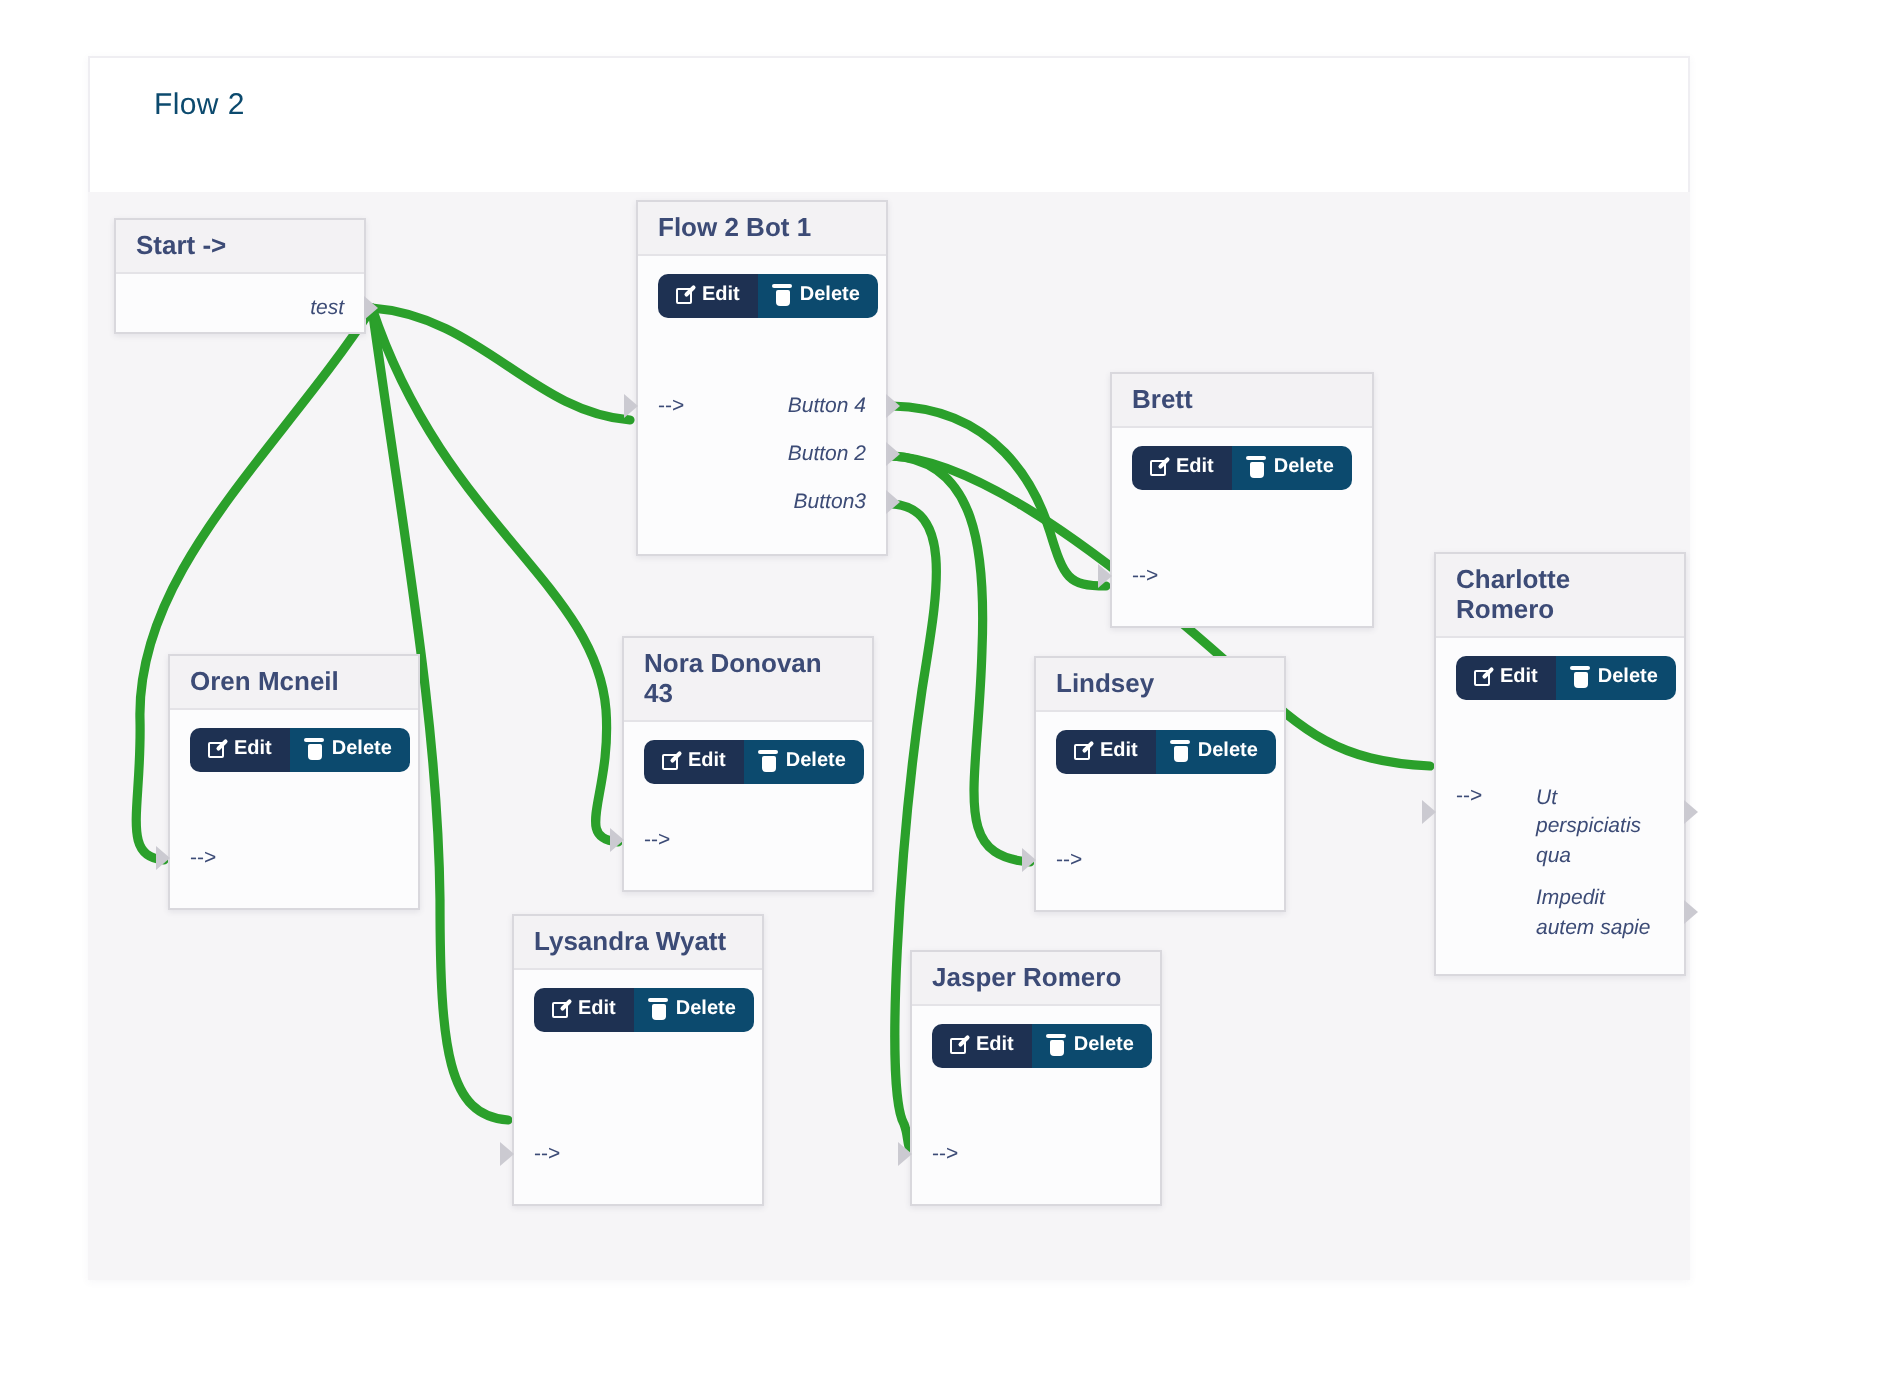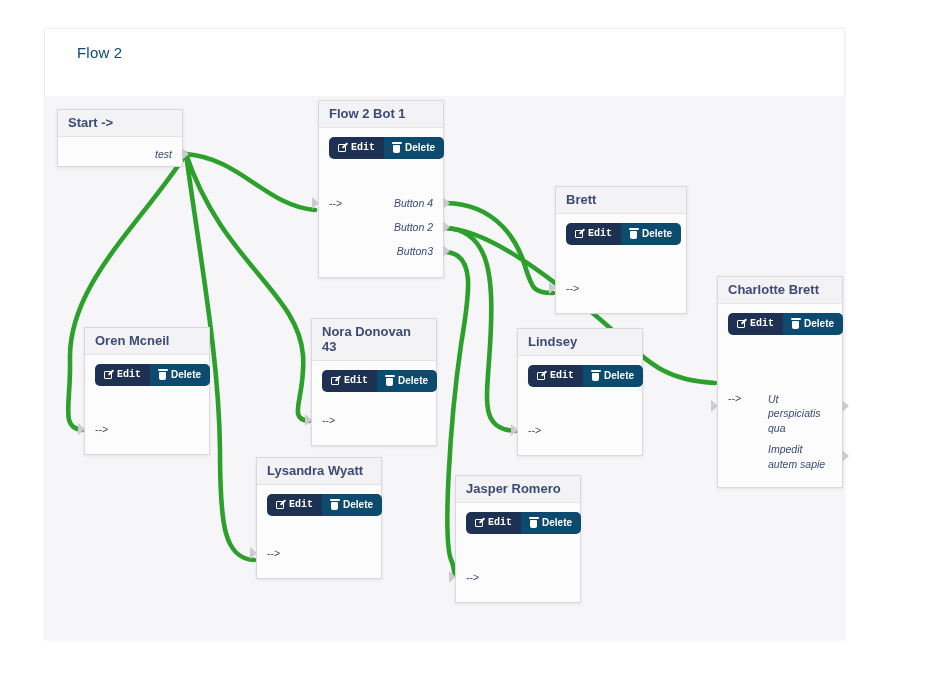--- a/index.html
+++ b/index.html
@@ -21,21 +21,21 @@
   .nodes-layer { position: absolute; left: 0; top: 0; width: 946px; height: 691px; z-index: 3; }
 
   .node { position: absolute; background: #fcfcfd; border: 1px solid #d9d8dd;
           box-shadow: 0 1px 3px rgba(60,60,90,0.10); }
   .node-header { background: #f3f2f4; border-bottom: 1px solid #e4e3e7;
                  padding: 5px 10px 6px; font-size: 13px; font-weight: 700; color: #3c4b76; }
   .btns { display: flex; margin: 9px 10px 0; }
   .btn { display: flex; align-items: center; gap: 5px; color: #fff; font-size: 10px;
          font-weight: 700; padding: 5px 9px 6px; border: none; cursor: pointer;
          font-family: "Liberation Sans", sans-serif; }
-  .btn-edit { background: #1e3152; border-radius: 5px 0 0 5px; font-family: Liberation Mono, monospace; }
+  .btn-edit { background: #1e3152; border-radius: 5px 0 0 5px; }
   .btn-delete { background: #0c4a6e; border-radius: 0 5px 5px 0; }
 
   .pencil { width: 8px; height: 8px; border: 1.3px solid #fff; border-radius: 1px;
             position: relative; display: inline-block; }
   .pencil::after { content: ""; position: absolute; width: 2px; height: 7px; background: #fff;
                    transform: rotate(45deg); top: -3px; right: -1px; border-radius: 1px; }
   .trash { width: 7px; height: 8px; background: #fff; border-radius: 1px 1px 2px 2px;
            position: relative; display: inline-block; margin-top: 2px; }
   .trash::before { content: ""; position: absolute; top: -3px; left: -1.5px; width: 10px;
                    height: 2px; background: #fff; border-radius: 1px; }
@@ -127,21 +127,21 @@
           </button>
         </div>
         <div class="rows">
           <div class="row">
             <span class="port in"></span>
             <span class="lbl in-lbl">--&gt;</span>
           </div>
         </div>
       </div>
       <div class="node" style="left: 717px; top: 276px; width: 126px; height: 212px;">
-        <div class="node-header">Charlotte Brett</div>
+        <div class="node-header">Charlotte Romero</div>
         <div class="btns">
           <button class="btn btn-edit">
             <span class="pencil"></span>
             <span>Edit</span>
           </button>
           <button class="btn btn-delete">
             <span class="trash"></span>
             <span>Delete</span>
           </button>
         </div>
@@ -208,21 +208,21 @@
             <span>Delete</span>
           </button>
         </div>
         <div class="rows">
           <div class="row">
             <span class="port in"></span>
             <span class="lbl in-lbl">--&gt;</span>
           </div>
         </div>
       </div>
-      <div class="node" style="left: 256px; top: 457px; width: 126px; height: 122px;">
+      <div class="node" style="left: 256px; top: 457px; width: 126px; height: 146px;">
         <div class="node-header">Lysandra Wyatt</div>
         <div class="btns">
           <button class="btn btn-edit">
             <span class="pencil"></span>
             <span>Edit</span>
           </button>
           <button class="btn btn-delete">
             <span class="trash"></span>
             <span>Delete</span>
           </button>

